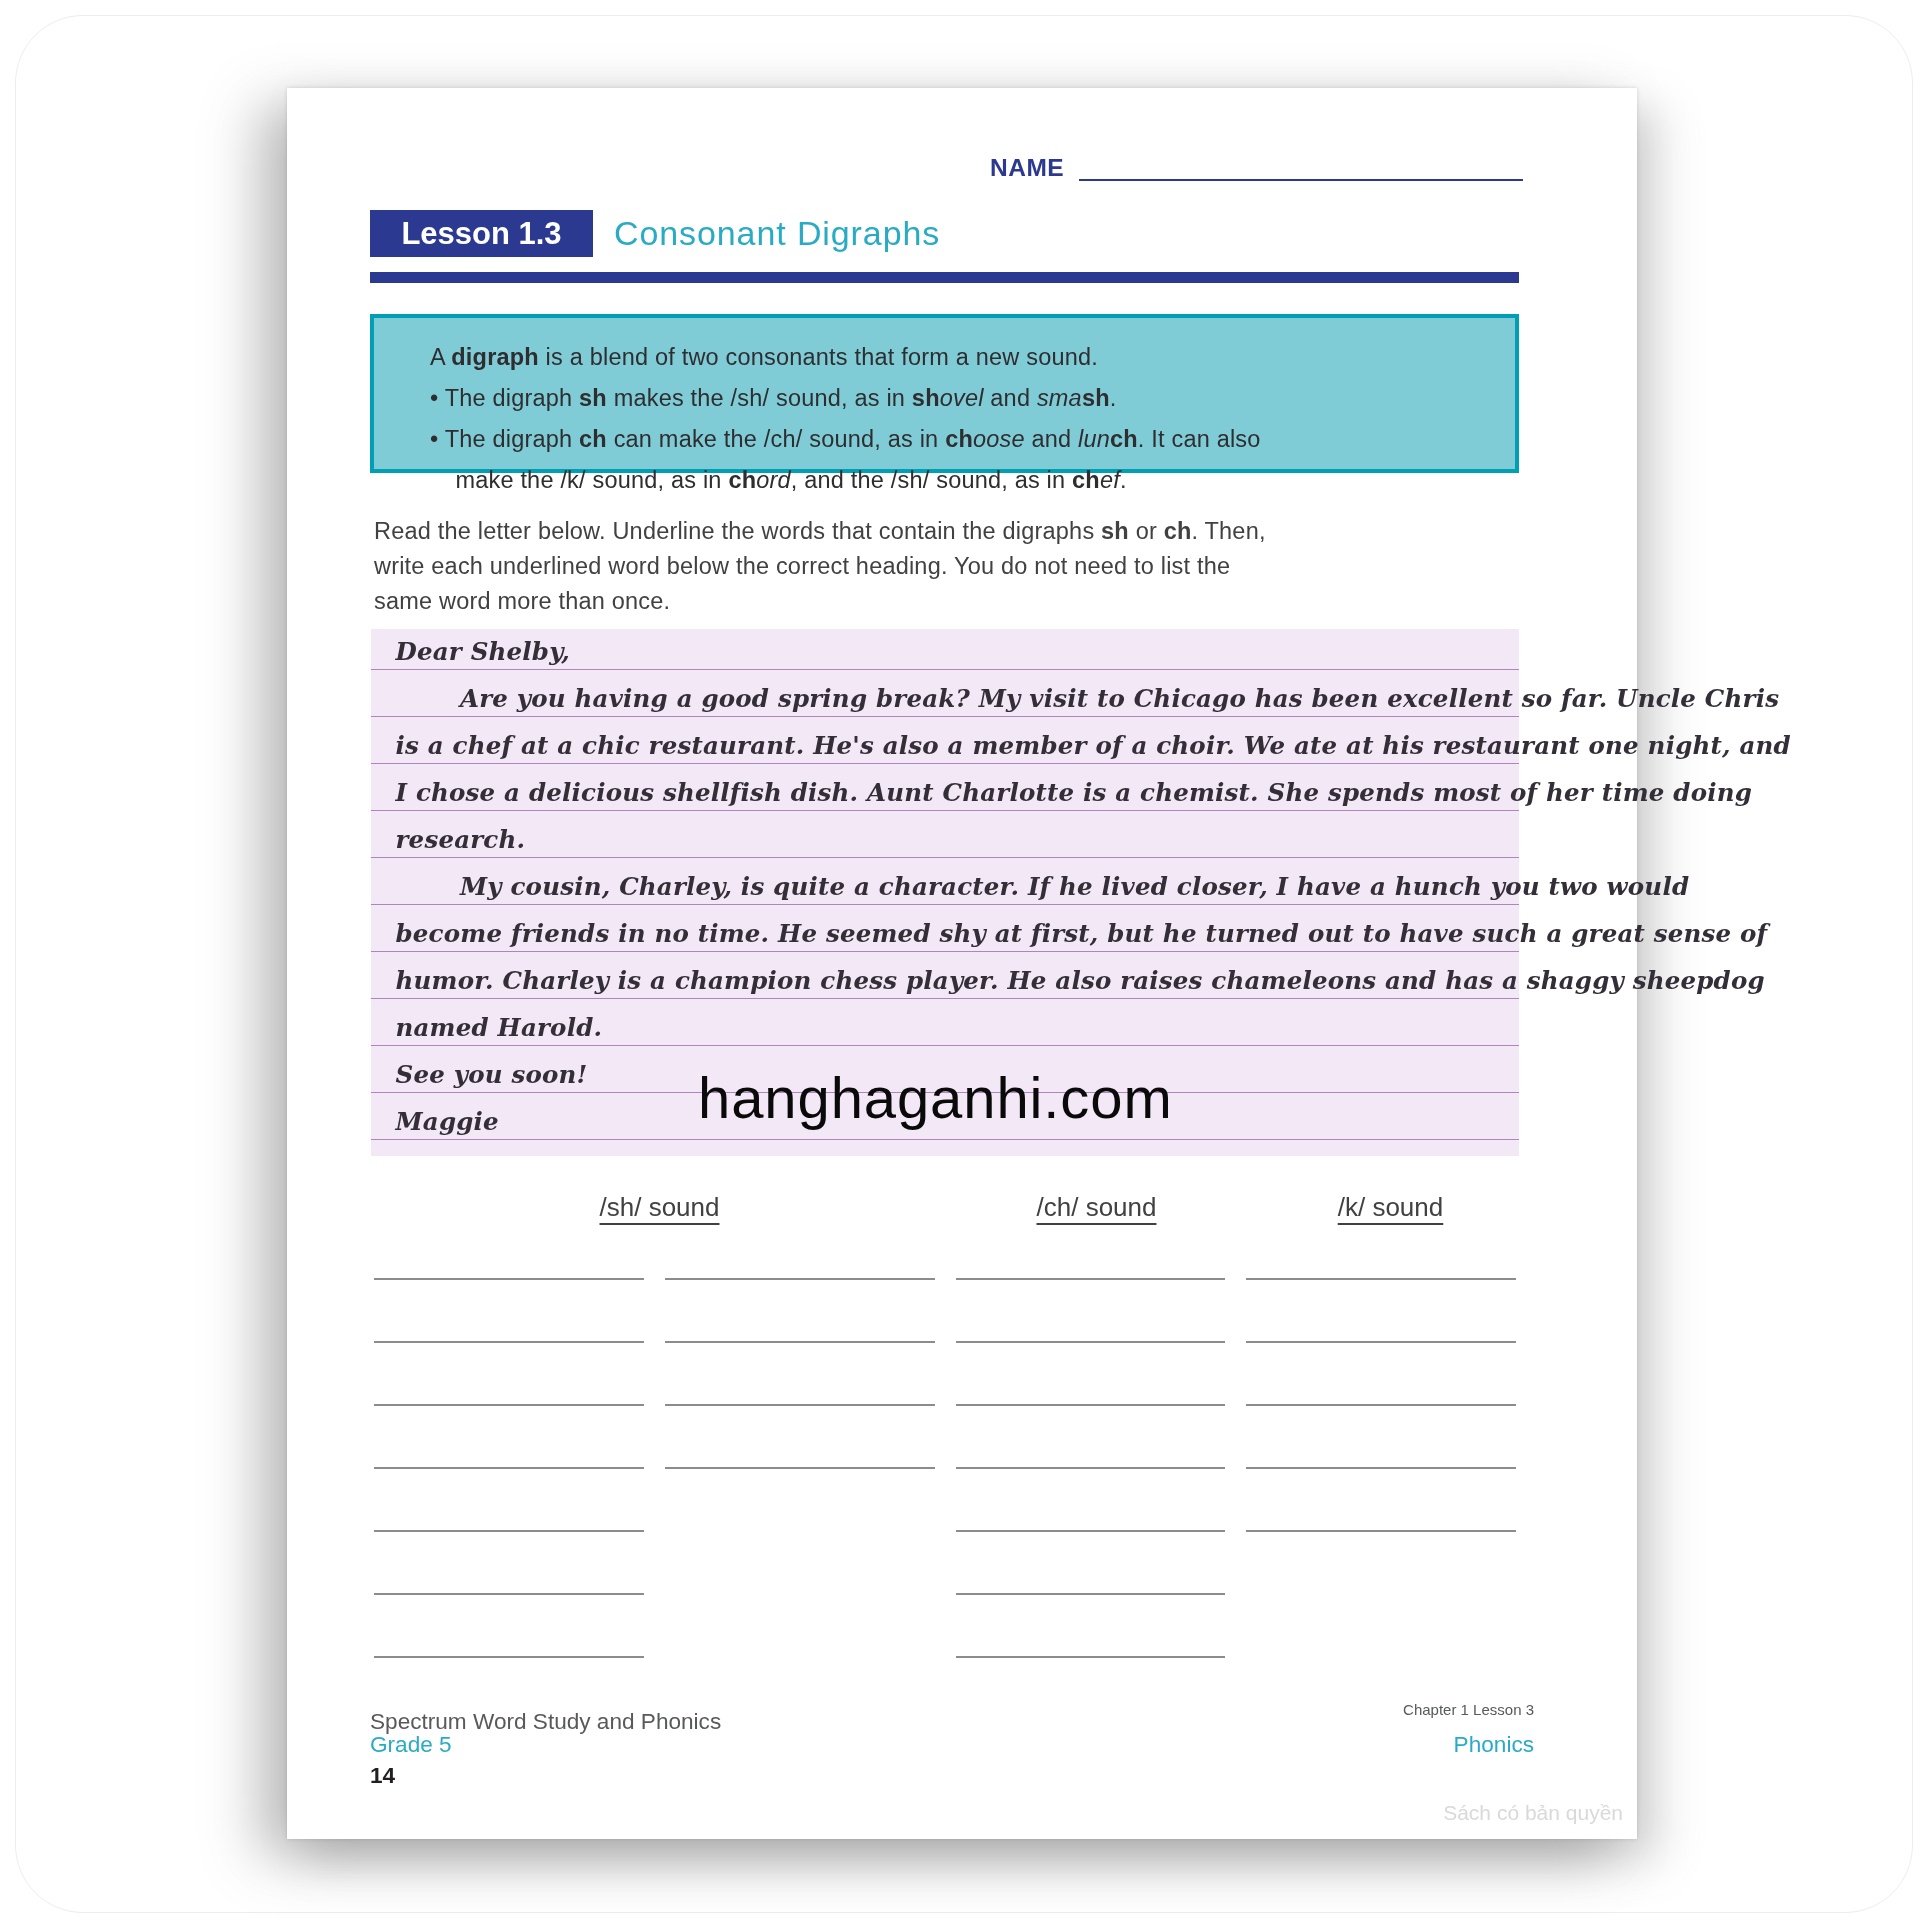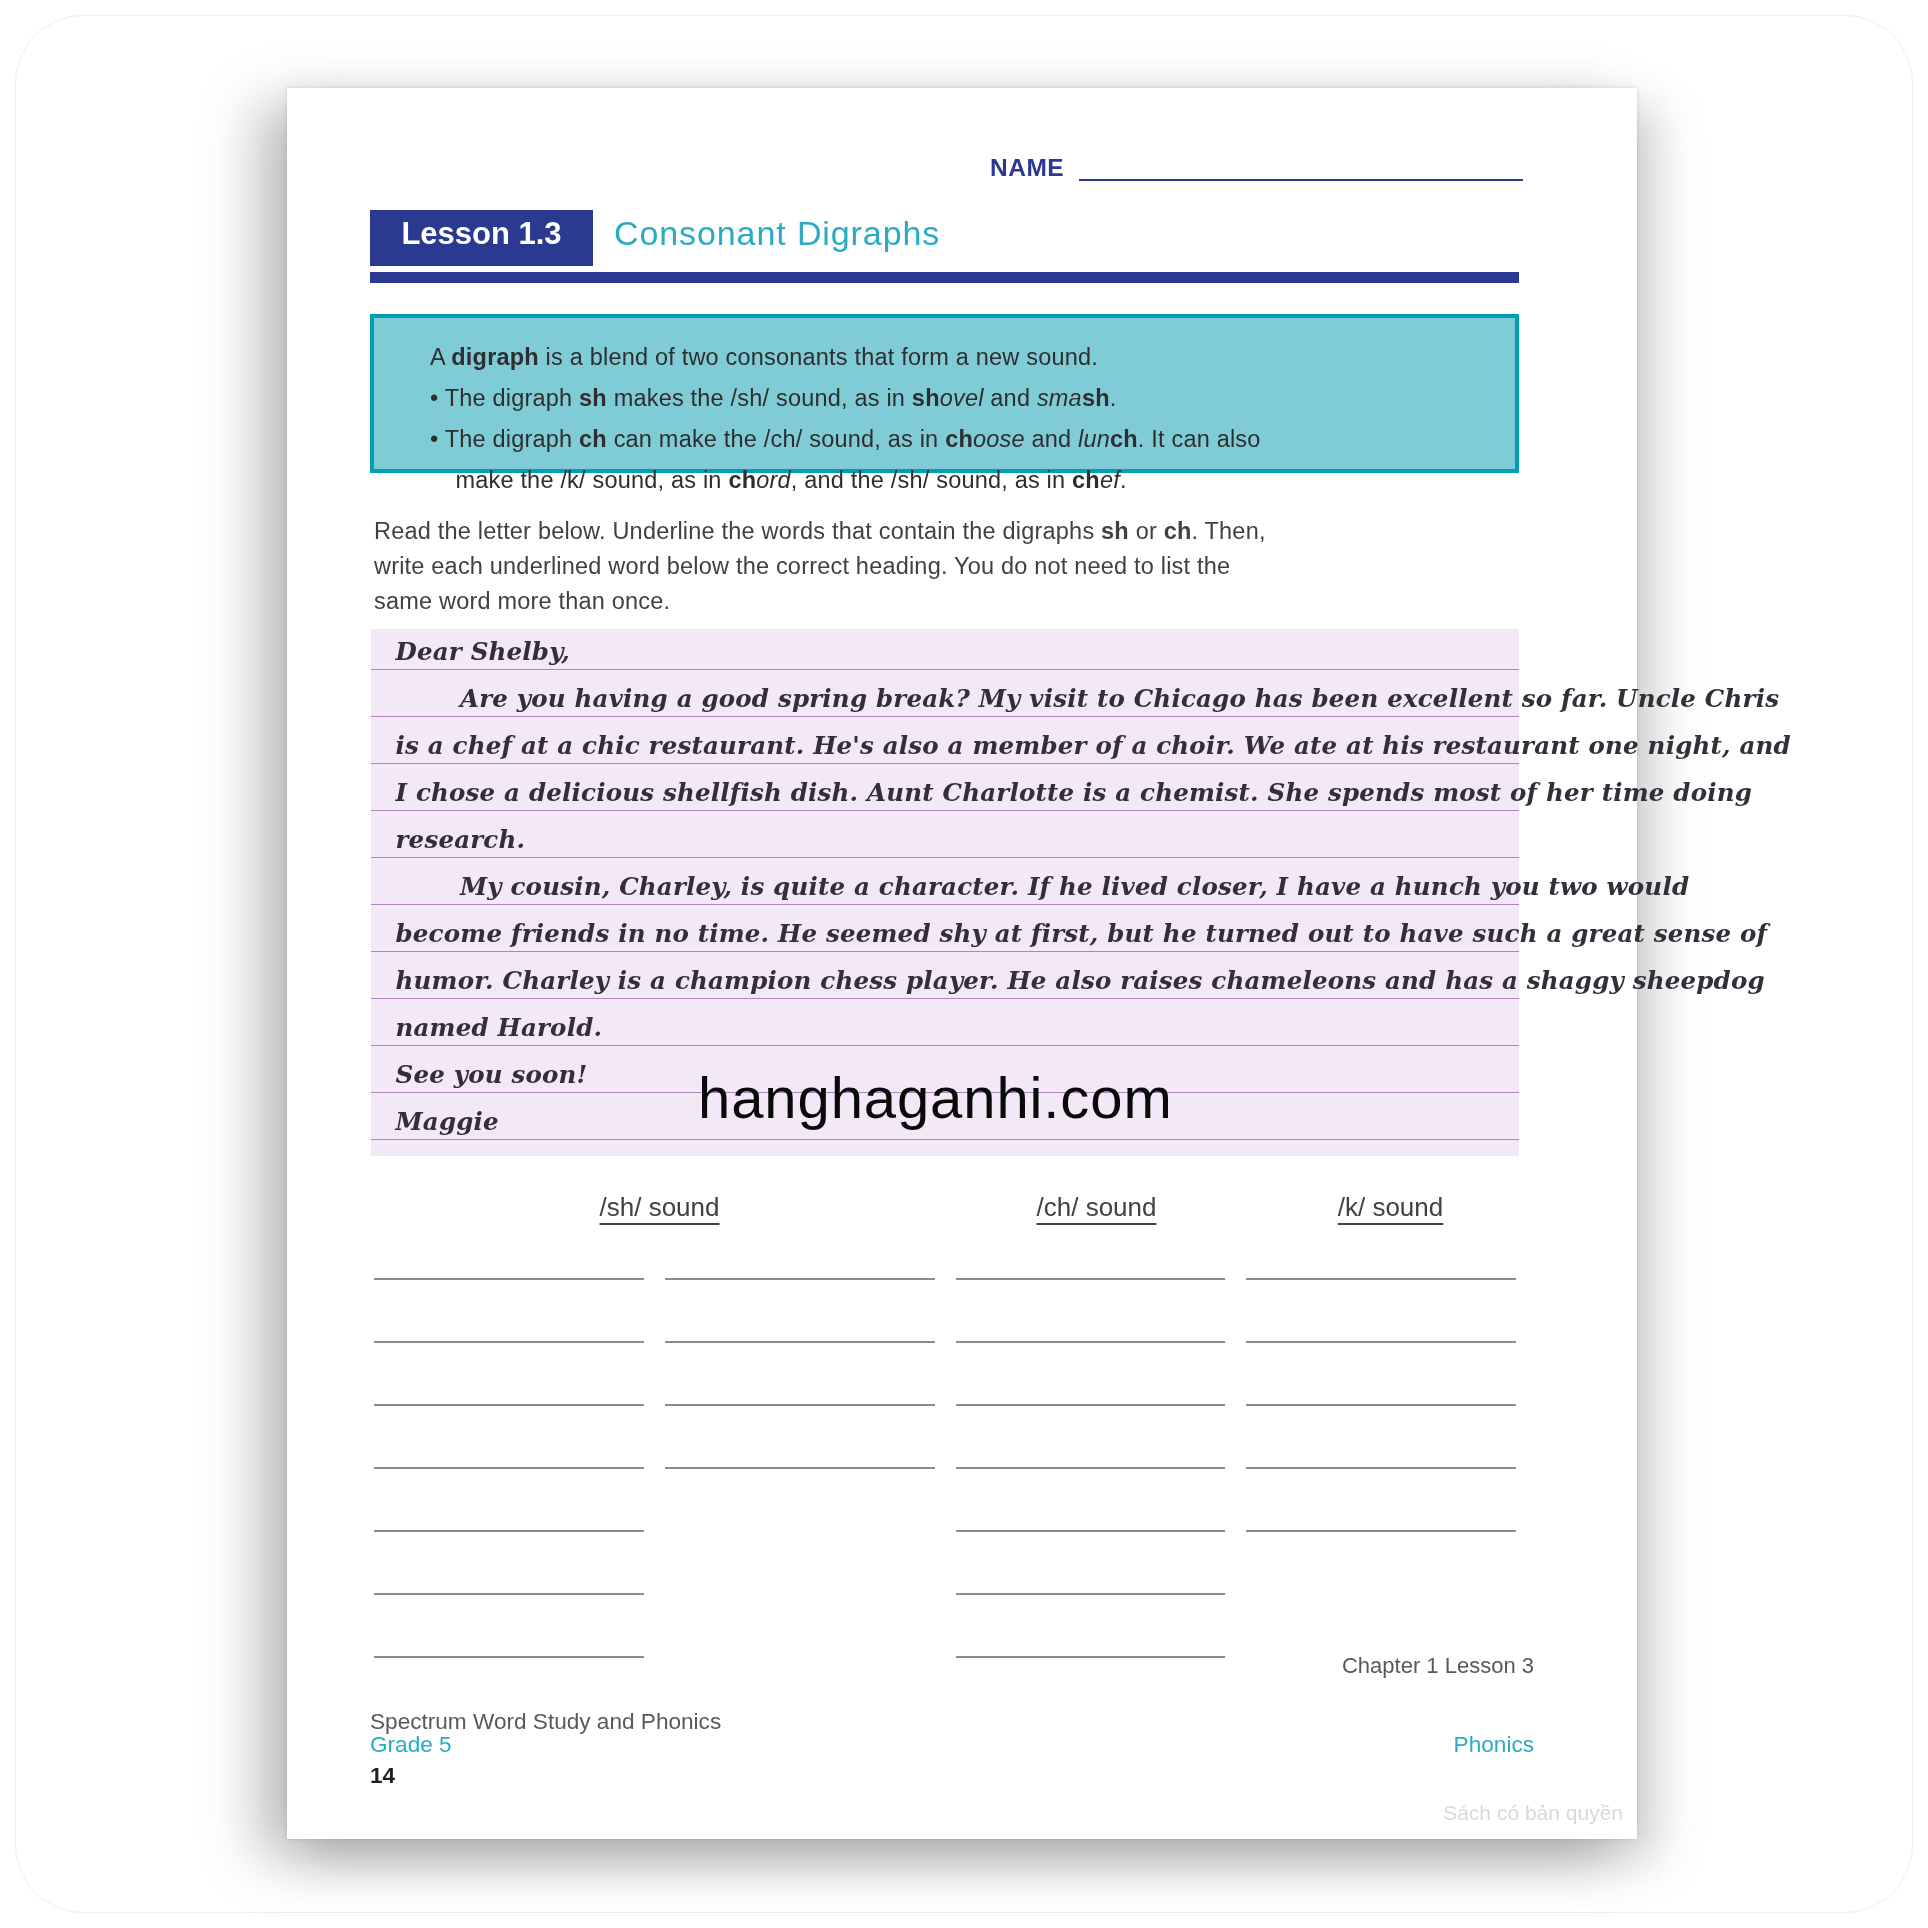--- a/index.html
+++ b/index.html
@@ -6,21 +6,21 @@
   .canvas{position:relative;width:1928px;height:1928px;background:#ffffff;overflow:hidden;
           font-family:"Liberation Sans",sans-serif;}
   .frame{position:absolute;inset:15px;border:1.9px solid #ededed;border-radius:68px;pointer-events:none;}
   .page{position:absolute;left:287px;top:88px;width:1350px;height:1751px;background:#ffffff;
         box-shadow:-28px 17px 52px rgba(90,90,90,.40), 21px 21px 42px rgba(120,120,120,.30), 0 0 3.8px rgba(0,0,0,.15);}
   
   .name-row{position:absolute;left:703px;top:52px;width:533px;display:flex;align-items:flex-end;}
   .name-label{font-size:24.5px;font-weight:bold;color:#2b3991;letter-spacing:0.5px;line-height:1;margin-top:16px;}
   .name-line{flex:1;margin-left:15px;border-bottom:2.8px solid #2b3991;height:22.6px;}
   
-  .lesson-badge{position:absolute;left:83px;top:122px;width:223px;height:56px;background:#2b3991;
+  .lesson-badge{position:absolute;left:83px;top:122px;width:223px;height:47px;background:#2b3991;
                 color:#ffffff;font-size:31px;font-weight:bold;text-align:center;line-height:47px;}
   .lesson-title{position:absolute;left:327px;top:128px;font-size:34px;color:#29abc4;letter-spacing:0.9px;line-height:1;}
   .title-bar{position:absolute;left:83px;top:184px;width:1149px;height:11.3px;background:#2b3991;}
   
   .info-box{position:absolute;left:83px;top:226px;width:1149px;height:159px;box-sizing:border-box;
             border:4.7px solid #009fb3;background:#7fccd7;padding:14px 17px 0 46px;}
   .info-box p{margin:10px;font-size:23.5px;line-height:31px;color:#2e2e30;letter-spacing:0.2px;}
   .info-box p.cont{padding-left:25.4px;}
   .b{font-weight:bold;}
   .i{font-style:italic;}
@@ -46,21 +46,21 @@
   .sh-h{left:217px;} .ch-h{left:654px;} .k-h{left:948px;}
   
   .answer-grid{position:absolute;left:87px;top:1129px;width:1142px;display:grid;
                grid-template-columns:repeat(4,1fr);column-gap:21px;grid-auto-rows:63px;}
   .answer-grid .blank{border-bottom:2.8px solid #8c8c8c;}
   .answer-grid .empty{}
   
   .f-left1{position:absolute;left:83px;top:1613px;font-size:22.6px;color:#58595b;margin-top:8px;}
   .f-left2{position:absolute;left:83px;top:1644px;font-size:22.6px;color:#29abc4;}
   .f-page{position:absolute;left:83px;top:1675px;font-size:22.6px;font-weight:bold;color:#231f20;}
-  .f-right1{position:absolute;right:103px;top:1565px;font-size:22px;color:#58595b;text-align:right;}
+  .f-right1{position:absolute;right:103px;top:1613px;font-size:15px;color:#58595b;text-align:right;}
   .f-right2{position:absolute;right:103px;top:1644px;font-size:22.6px;color:#29abc4;text-align:right;}
   .copyright{position:absolute;right:14px;top:1713px;font-family:Liberation Sans, sans-serif;
              font-size:21px;color:#d9d9d9;}
 </style>
 </head>
 <body>
 
 <div class="canvas">
   <div class="frame"></div>
 

